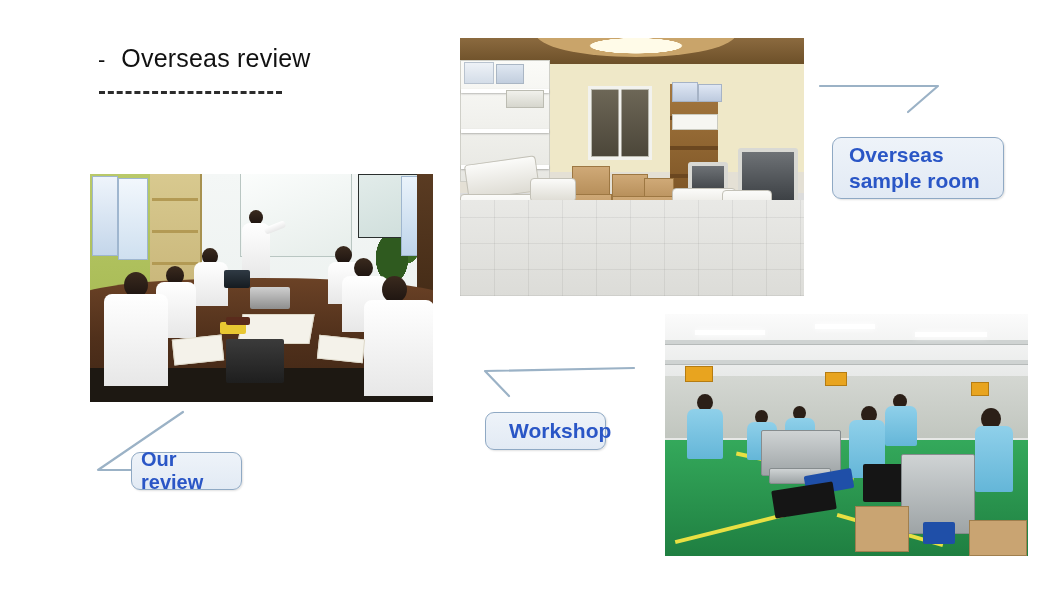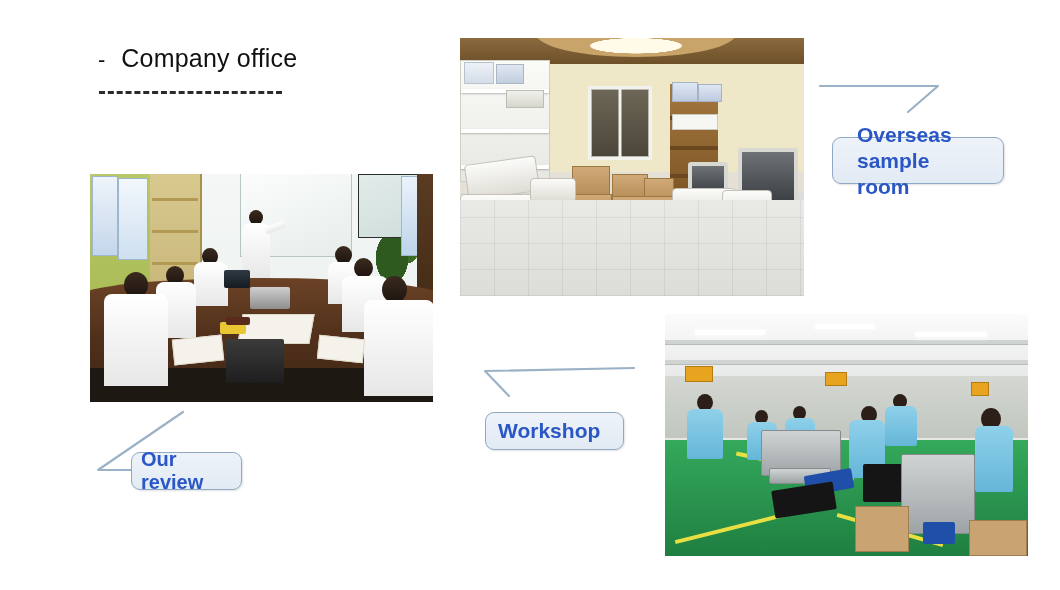--- a/index.html
+++ b/index.html
@@ -239,42 +239,42 @@
     border: 1px solid #8fa9c4;
     border-radius: 9px;
     background: linear-gradient(#eef3f9, #e2eaf4);
     color: #2a56c6;
     font-weight: bold;
     display: flex;
     align-items: center;
     box-shadow: 1px 1px 2px rgba(0,0,0,.12);
   }
   #callout-overseas {
-    left: 832px; top: 137px; width: 172px; height: 47px;
-    padding: 0 24px; font-size: 21px; line-height: 26px;
+    left: 832px; top: 137px; width: 172px; height: 62px;
+    padding: 0 16px; font-size: 21px; line-height: 26px;
     align-items: center;
   }
   #callout-workshop {
-    left: 485px; top: 412px; width: 139px; height: 38px;
-    padding: 0 12px; font-size: 21px;
+    left: 485px; top: 412px; width: 121px; height: 38px;
+    padding: 0 23px; font-size: 21px;
   }
   #callout-office {
     left: 131px; top: 452px; width: 111px; height: 38px;
     padding: 0 9px; font-size: 20px;
   }
 
   
   .arrow-svg { position: absolute; overflow: visible; }
 </style>
 </head>
 <body>
 
 <div id="heading">
   <span class="bullet">-</span>
-  <span class="title">Company office</span>
+  <span class="title">Overseas review</span>
 </div>
 <div id="heading-rule"></div>
 
 <div class="photo" id="photo-office">
   <div class="scene">
     <div class="wallL"></div>
     <div class="posterA"></div>
     <div class="posterB"></div>
     <div class="shelf">
       <i style="top:24px"></i>

